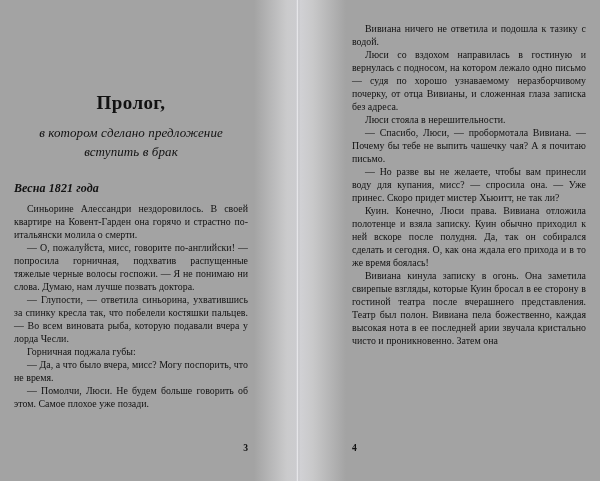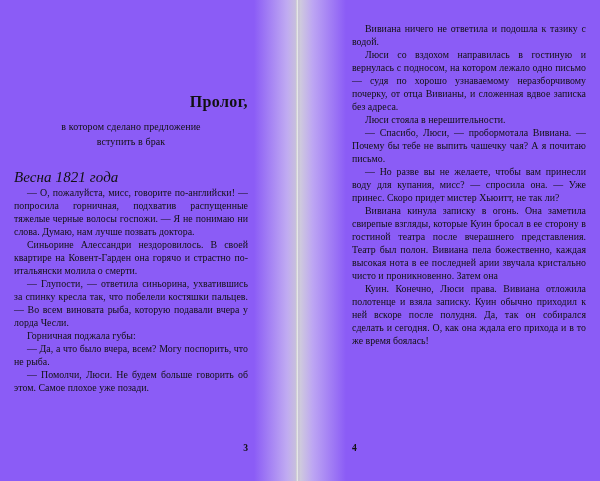--- a/index.html
+++ b/index.html
@@ -23,21 +23,21 @@
     background: #ffffff;
     display: flex;
     box-sizing: border-box;
   }
 
   .page {
     position: relative;
     width: 300px;
     height: 481px;
     box-sizing: border-box;
-    background: #8b5cf6;
+    background: #a3a3a3;
   }
 
   .page-left {
     padding: 0 52px 0 14px;
   }
   .page-right {
     padding: 0 14px 0 52px;
   }
 
   
@@ -82,42 +82,42 @@
     width: 234px;
   }
 
   
   .chapter-head {
     text-align: center;
     margin-top: 70px;
     margin-bottom: 0;
   }
   .chapter-title {
-    font-size: 16px;
+    font-size: 19px;
     font-weight: bold;
     letter-spacing: 0.4px;
     line-height: 1.2;
     margin: 0 0 9px 0;
-    text-align: right;
   }
   .chapter-subtitle {
-    font-size: 10px;
+    font-style: italic;
+    font-size: 13px;
     line-height: 1.45;
     margin: 0;
     letter-spacing: 0.1px;
   }
   .chapter-subtitle .sub-line {
     display: block;
   }
 
   .section-date {
     font-style: italic;
-    font-weight: normal;
-    font-size: 15px;
-    margin: 20px 0 0 0;
+    font-weight: bold;
+    font-size: 12px;
+    margin: 20px 0 6px 0;
     letter-spacing: 0.1px;
   }
 
   
   .body-par {
     margin: 0;
     font-size: 9.9px;
     line-height: 13.0px;
     text-align: justify;
     text-indent: 13px;
@@ -154,41 +154,41 @@
       <div class="chapter-head">
         <div class="chapter-title">Пролог,</div>
         <div class="chapter-subtitle">
           <span class="sub-line">в котором сделано предложение</span>
           <span class="sub-line">вступить в брак</span>
         </div>
       </div>
 
       <div class="section-date">Весна 1821 года</div>
 
+      <p class="body-par">Синьорине Алессандри нездоровилось. В своей квартире на Ковент-Гарден она горячо и страстно по-итальянски молила о смерти.</p>
       <p class="body-par">— О, пожалуйста, мисс, говорите по-английски! — попросила горничная, подхватив распущенные тяжелые черные волосы госпожи. — Я не понимаю ни слова. Думаю, нам лучше позвать доктора.</p>
-      <p class="body-par">Синьорине Алессандри нездоровилось. В своей квартире на Ковент-Гарден она горячо и страстно по-итальянски молила о смерти.</p>
       <p class="body-par">— Глупости, — ответила синьорина, ухватившись за спинку кресла так, что побелели костяшки пальцев. — Во всем виновата рыба, которую подавали вчера у лорда Чесли.</p>
       <p class="body-par">Горничная поджала губы:</p>
-      <p class="body-par">— Да, а что было вчера, всем? Могу поспорить, что не рыба.</p>
+      <p class="body-par">— Да, а что было вчера, мисс? Могу поспорить, что не время.</p>
       <p class="body-par">— Помолчи, Люси. Не будем больше говорить об этом. Самое плохое уже позади.</p>
 
     </div>
     <div class="folio folio-left">3</div>
   </div>
 
   <div class="gutter-fold"></div>
 
   <div class="page page-right">
     <div class="text-column">
 
       <p class="body-par">Вивиана ничего не ответила и подошла к тазику с водой.</p>
-      <p class="body-par">Люси со вздохом направилась в гостиную и вернулась с подносом, на котором лежало одно письмо — судя по хорошо узнаваемому неразборчивому почерку, от отца Вивианы, и сложенная вдвое записка без адреса.</p>
+      <p class="body-par">Люси со вздохом направилась в гостиную и вернулась с подносом, на котором лежало одно письмо — судя по хорошо узнаваемому неразборчивому почерку, от отца Вивианы, и сложенная глаза записка без адреса.</p>
       <p class="body-par">Люси стояла в нерешительности.</p>
       <p class="body-par">— Спасибо, Люси, — пробормотала Вивиана. — Почему бы тебе не выпить чашечку чая? А я почитаю письмо.</p>
       <p class="body-par">— Но разве вы не желаете, чтобы вам принесли воду для купания, мисс? — спросила она. — Уже принес. Скоро придет мистер Хьюитт, не так ли?</p>
+      <p class="body-par">Куин. Конечно, Люси права. Вивиана отложила полотенце и взяла записку. Куин обычно приходил к ней вскоре после полудня. Да, так он собирался сделать и сегодня. О, как она ждала его прихода и в то же время боялась!</p>
       <p class="body-par">Вивиана кинула записку в огонь. Она заметила свирепые взгляды, которые Куин бросал в ее сторону в гостиной театра после вчерашнего представления. Театр был полон. Вивиана пела божественно, каждая высокая нота в ее последней арии звучала кристально чисто и проникновенно. Затем она</p>
-      <p class="body-par">Куин. Конечно, Люси права. Вивиана отложила полотенце и взяла записку. Куин обычно приходил к ней вскоре после полудня. Да, так он собирался сделать и сегодня. О, как она ждала его прихода и в то же время боялась!</p>
 
     </div>
     <div class="folio folio-right">4</div>
   </div>
 
 </div>
 
 </body></html>

